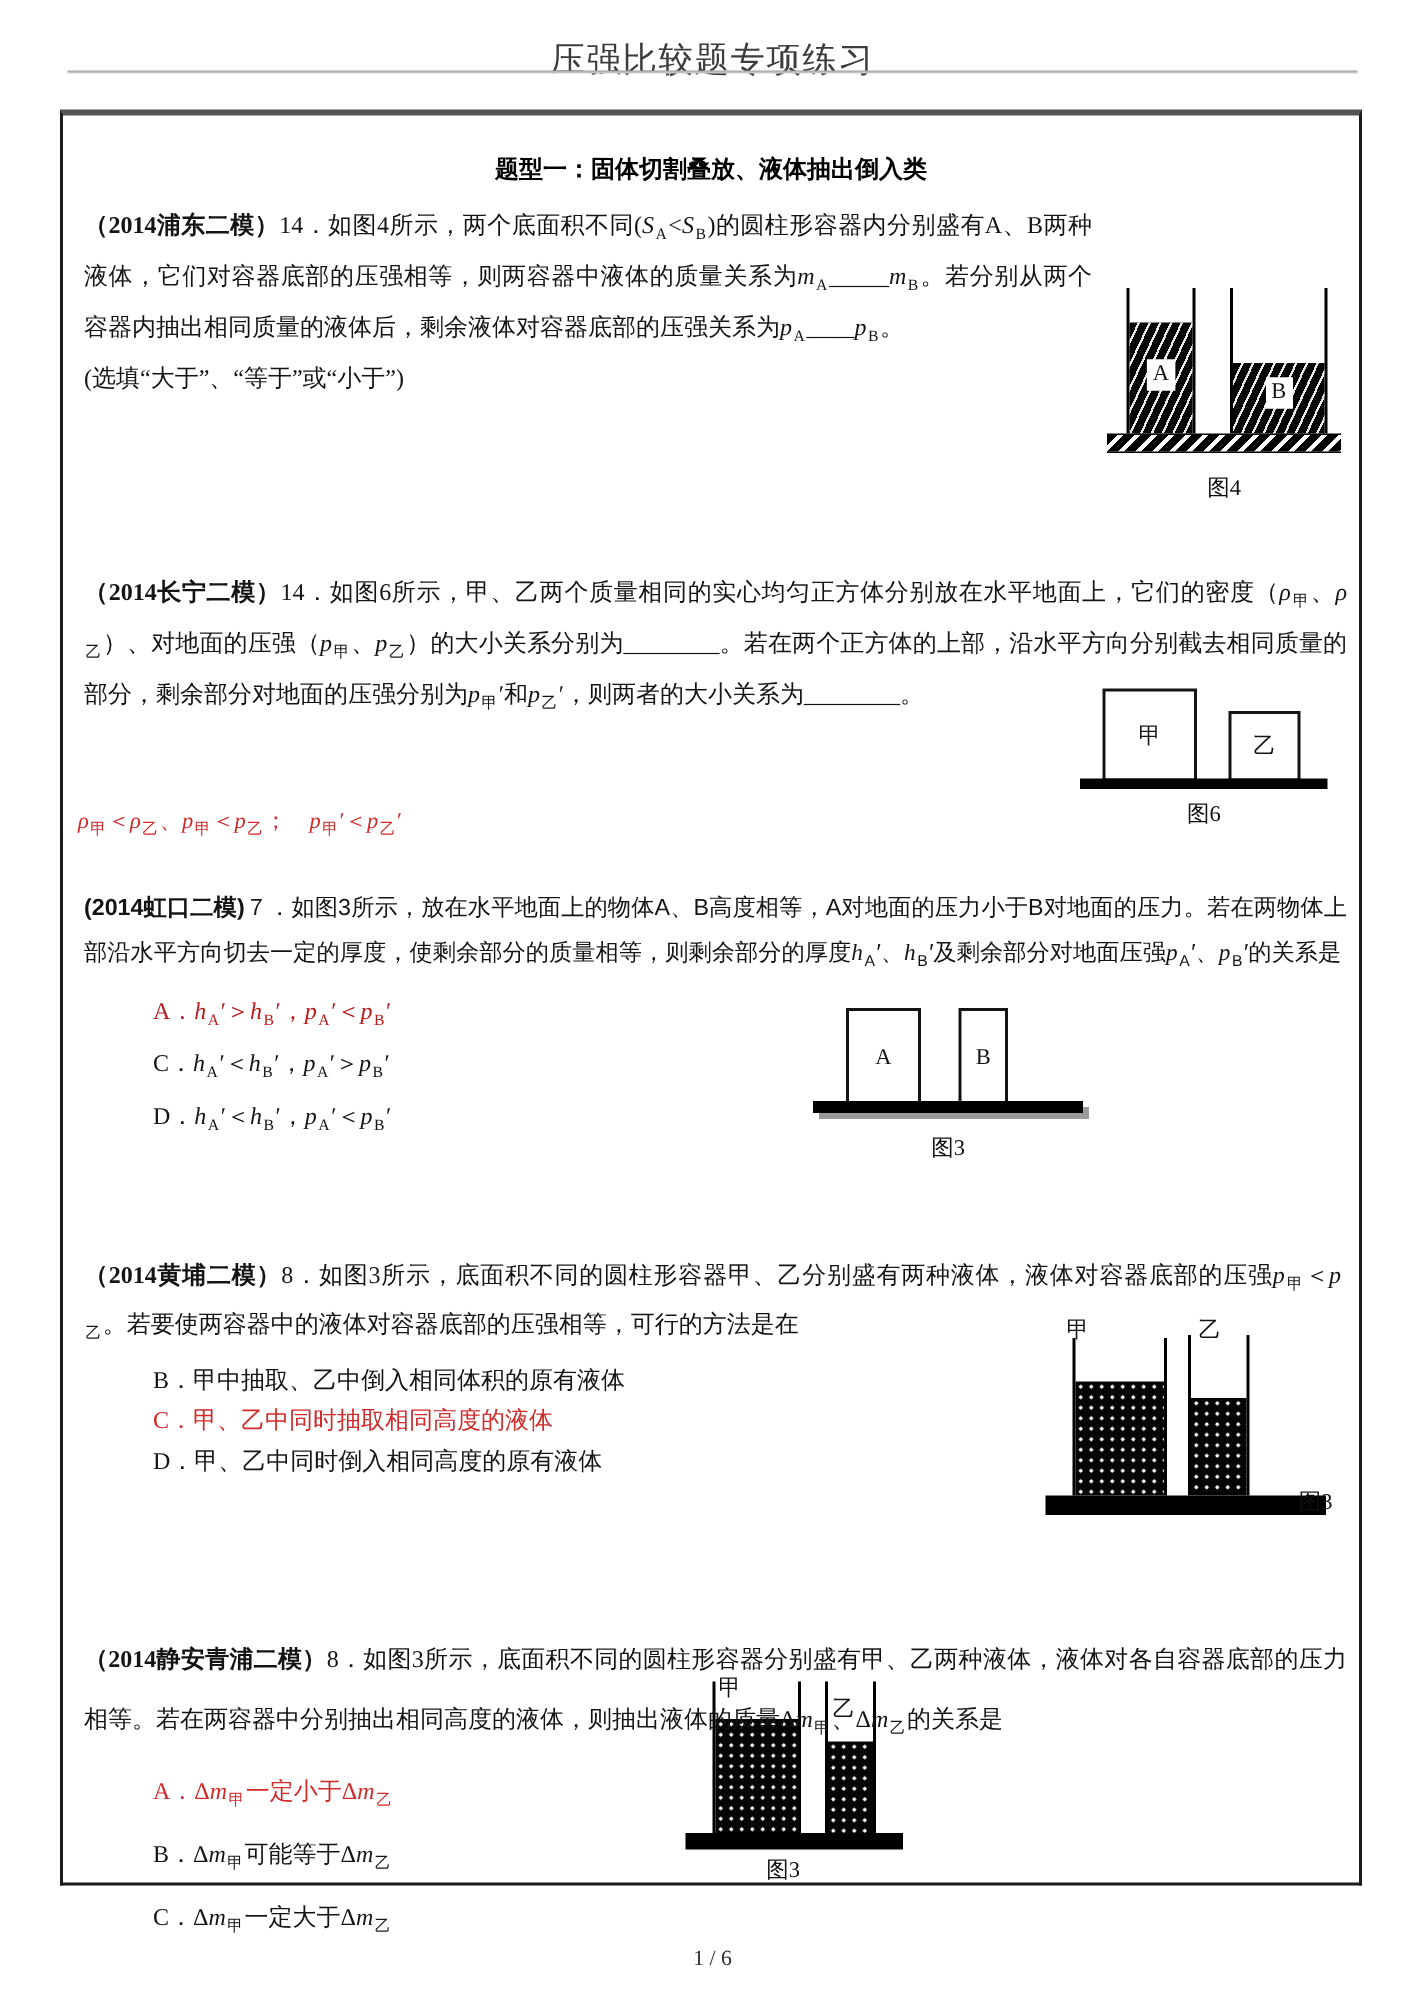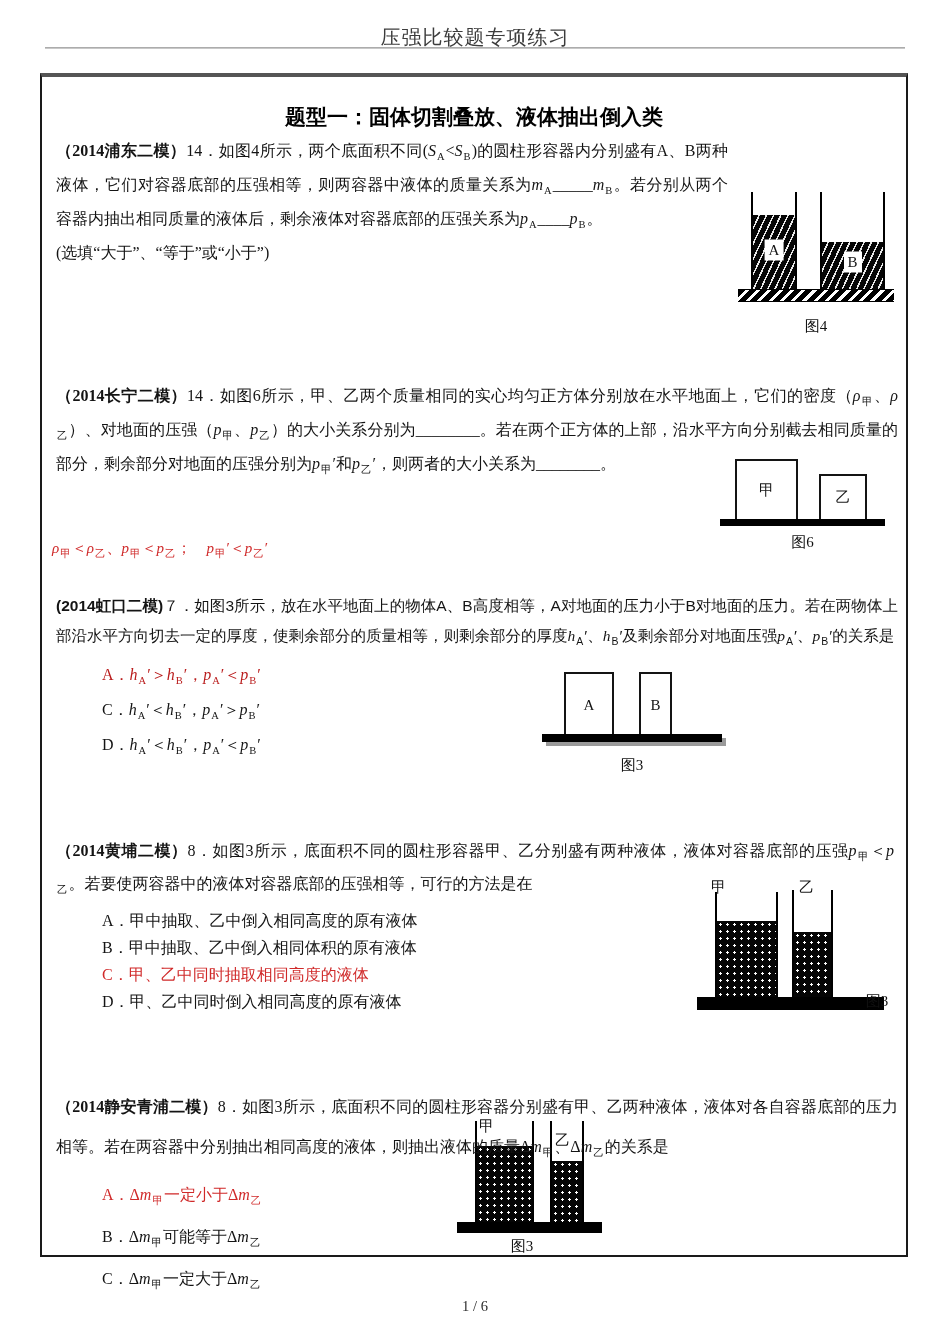--- a/index.html
+++ b/index.html
@@ -1,31 +1,31 @@
 <!DOCTYPE html>
 <html><head>
 <meta charset="utf-8">
 <style>
   html,body{margin:0;padding:0;background:#fff;}
   .page{position:relative;width:950px;height:1344px;background:#fff;overflow:hidden;
         font-family:"Liberation Serif","DejaVu Serif",serif;color:#141414;}
   
   .hdr-title{position:absolute;top:24px;left:0;width:100%;text-align:center;
-             font-size:20px;color:#3c3c3c;letter-spacing:1px;}
+             font-size:23px;color:#3c3c3c;letter-spacing:1px;}
   .hdr-rule{position:absolute;top:47px;left:45px;right:45px;height:2px;
             background:linear-gradient(#9e9e9e,#d6d6d6);}
   
   .ftr{position:absolute;top:1298px;left:0;width:100%;text-align:center;
        font-size:14.5px;color:#2b2b2b;}
   
   .box{position:absolute;left:40px;top:73px;width:864px;height:1178px;background:#fff;
        border-left:2px solid #1a1a1a;border-right:2px solid #1a1a1a;
        border-bottom:2px solid #1a1a1a;border-top:4px solid #555;}
   .sec-title{position:absolute;top:26px;left:0;width:100%;text-align:center;
-             font-weight:bold;font-size:21px;color:#000;}
+             font-weight:bold;font-size:16px;color:#000;}
   
   .prob{position:absolute;left:14px;right:8px;font-size:16px;line-height:28px;z-index:2;}
   .para{text-align:justify;}
   #p1{top:60px;}
   #p2{top:270px;margin-top:35px;}
   #p2ans{top:460px;left:10px;font-size:15px;line-height:22px;}
   #p3{top:514px;}
   #p3 .para{line-height:30px;font-family:"Liberation Sans","DejaVu Sans",sans-serif;font-size:15.5px;}
   #p4{top:760px;line-height:27px;}
   #p5{top:1010px;}
@@ -118,21 +118,20 @@
       <div class="sq" style="left:97px;top:0;width:29px;height:62px;">
         <span>B</span>
       </div>
       <div class="ground-solid ground-shadow" style="left:0;top:62px;width:180px;height:8px;"></div>
       <div class="figcap" style="top:84px;left:0;width:180px;">图3</div>
     </div>
 
     <div class="prob" id="p4">
       <div class="para" style="padding-right:4px;"><span class="b">（2014黄埔二模）</span><span>8．如图3所示，底面积不同的圆柱形容器甲、乙分别盛有两种液体，液体对容器底部的压强</span><span class="v">p</span><span class="s">甲</span><span>＜</span><span class="v">p</span><span class="s">乙</span><span>。若要使两容器中的液体对容器底部的压强相等，可行的方法是在</span></div>
       <div class="opts">
-        <div class="opt">A．甲中抽取、乙中倒入相同高度的原有液体</div>
         <div class="opt">B．甲中抽取、乙中倒入相同体积的原有液体</div>
         <div class="opt red" style="color: rgb(208, 42, 42);">C．甲、乙中同时抽取相同高度的液体</div>
         <div class="opt">D．甲、乙中同时倒入相同高度的原有液体</div>
       </div>
     </div>
     <div class="fig" style="left:655px;top:803px;width:200px;height:140px;">
       <div class="flabel" style="left:14px;top:0;">甲</div>
       <div class="flabel" style="left:102px;top:0;">乙</div>
       <div class="cwall" style="left:18px;top:12px;width:59px;height:105px;">
         <div class="liq liq-dots" style="top:29px;"></div>

